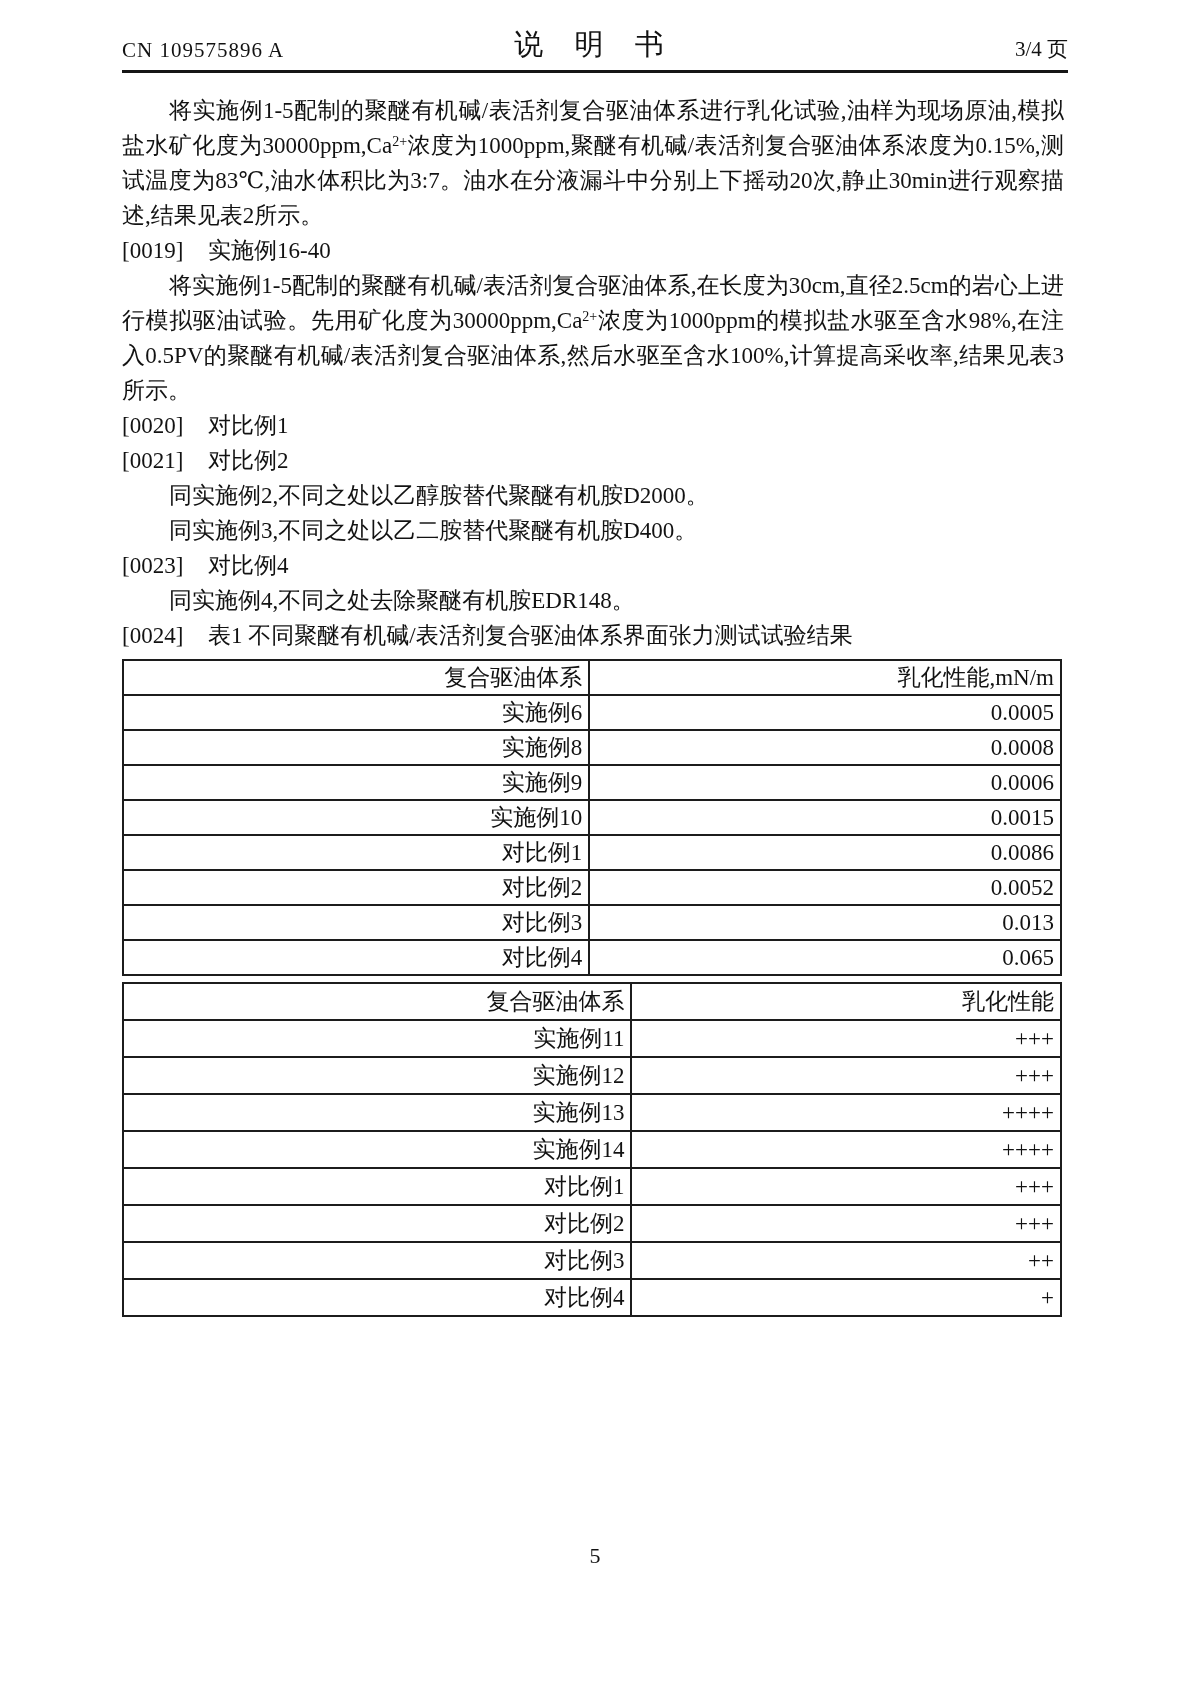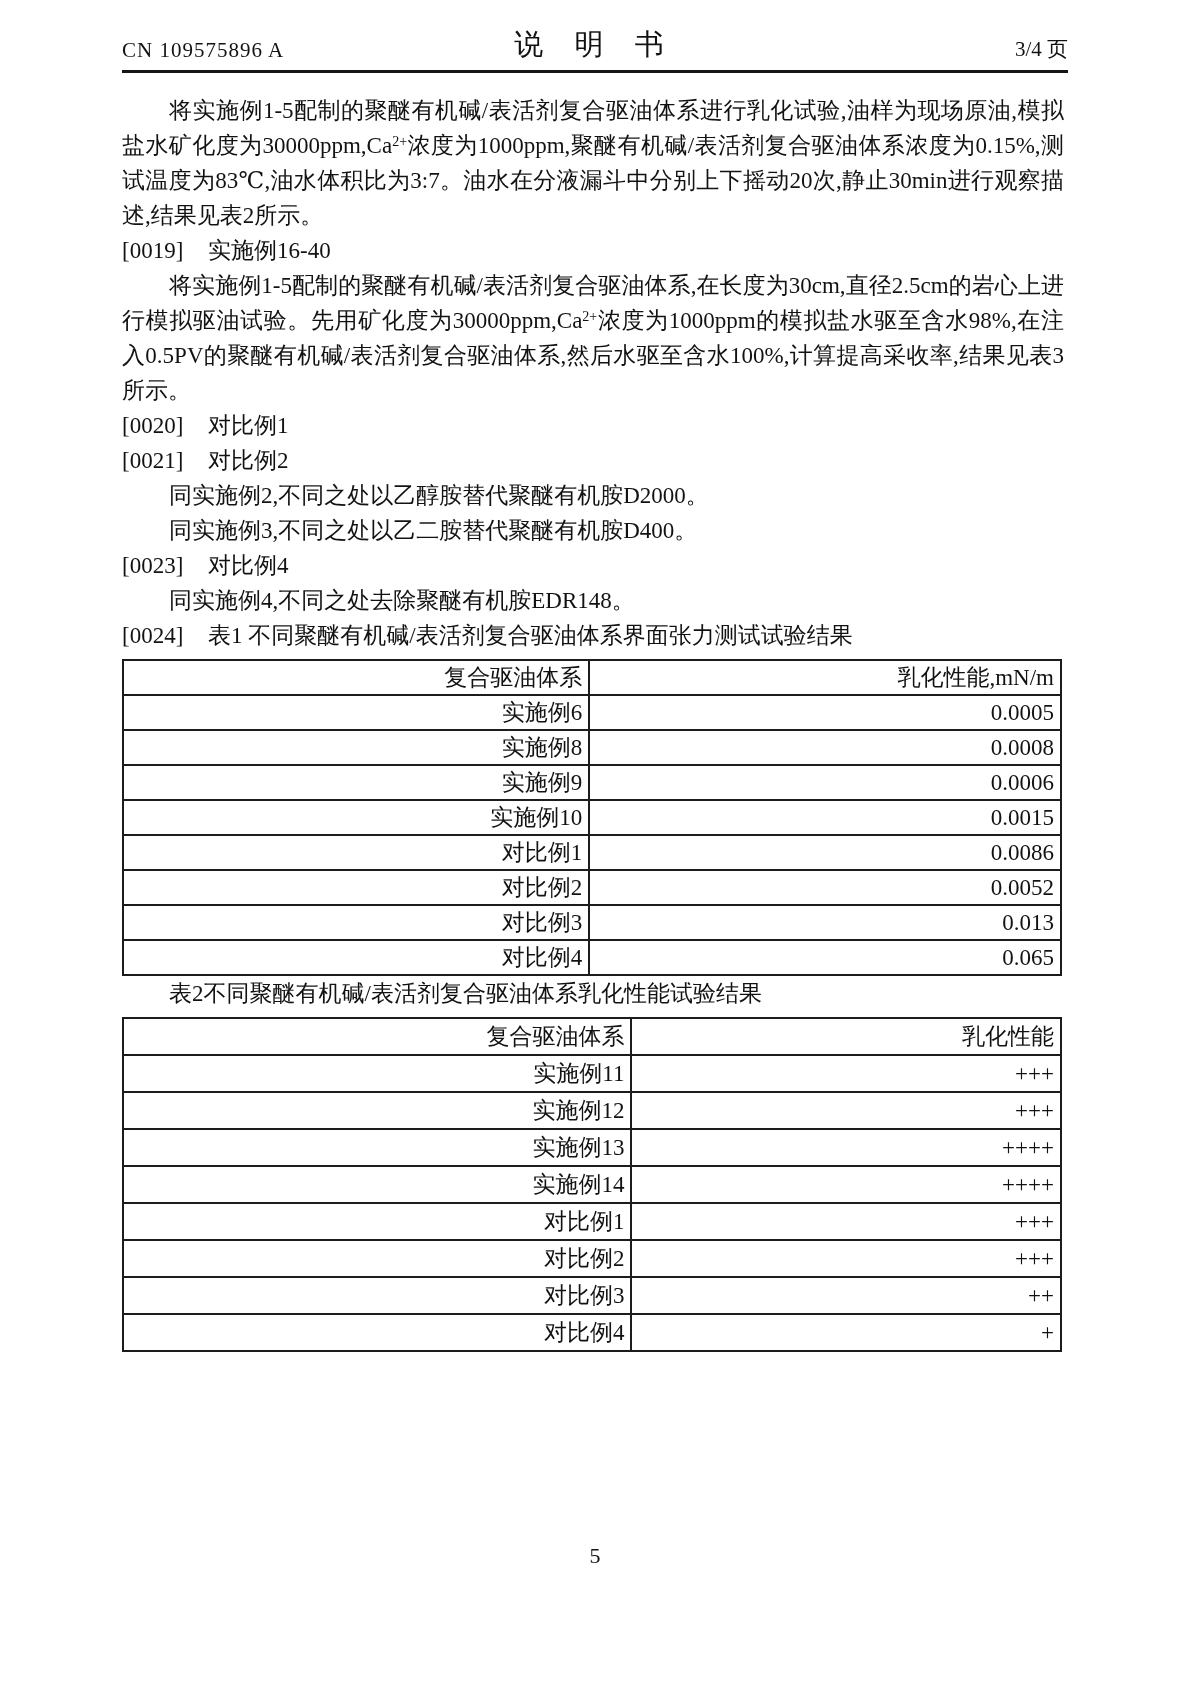--- a/index.html
+++ b/index.html
@@ -128,21 +128,20 @@
           <tr>
             <td>对比例3</td>
             <td>0.013</td>
           </tr>
           <tr>
             <td>对比例4</td>
             <td>0.065</td>
           </tr>
         </tbody>
       </table>
-      <div class="para indent"><span>表2不同聚醚有机碱/表活剂复合驱油体系乳化性能试验结果</span></div>
       <table class="doc-table t2">
         <colgroup>
           <col class="c1">
           <col>
         </colgroup>
         <thead>
           <tr>
             <th>复合驱油体系</th>
             <th>乳化性能</th>
           </tr>

